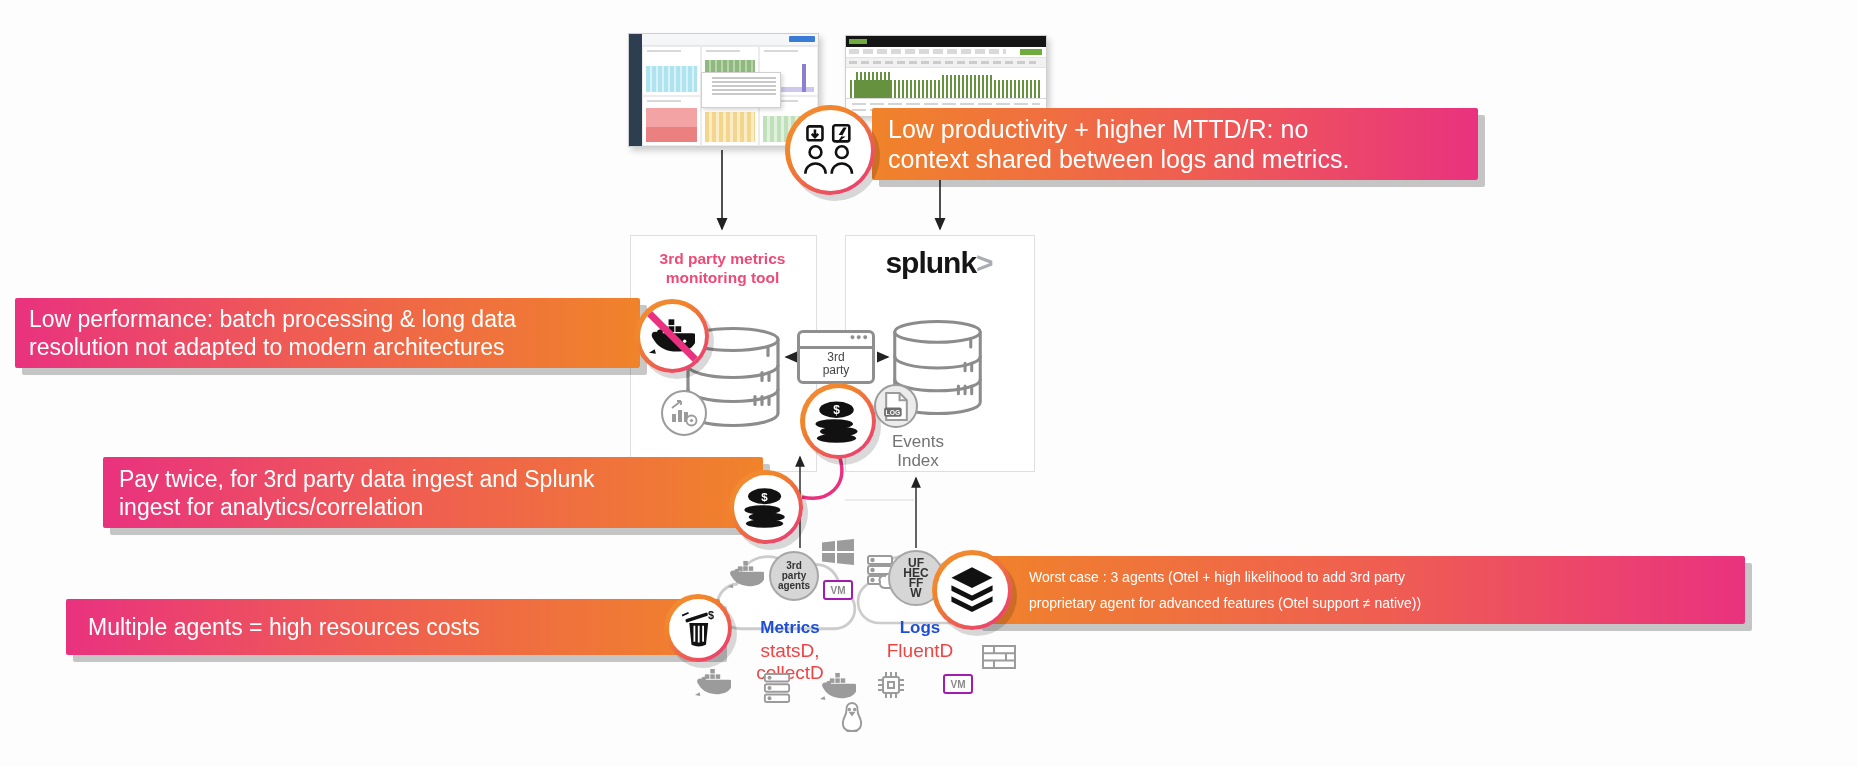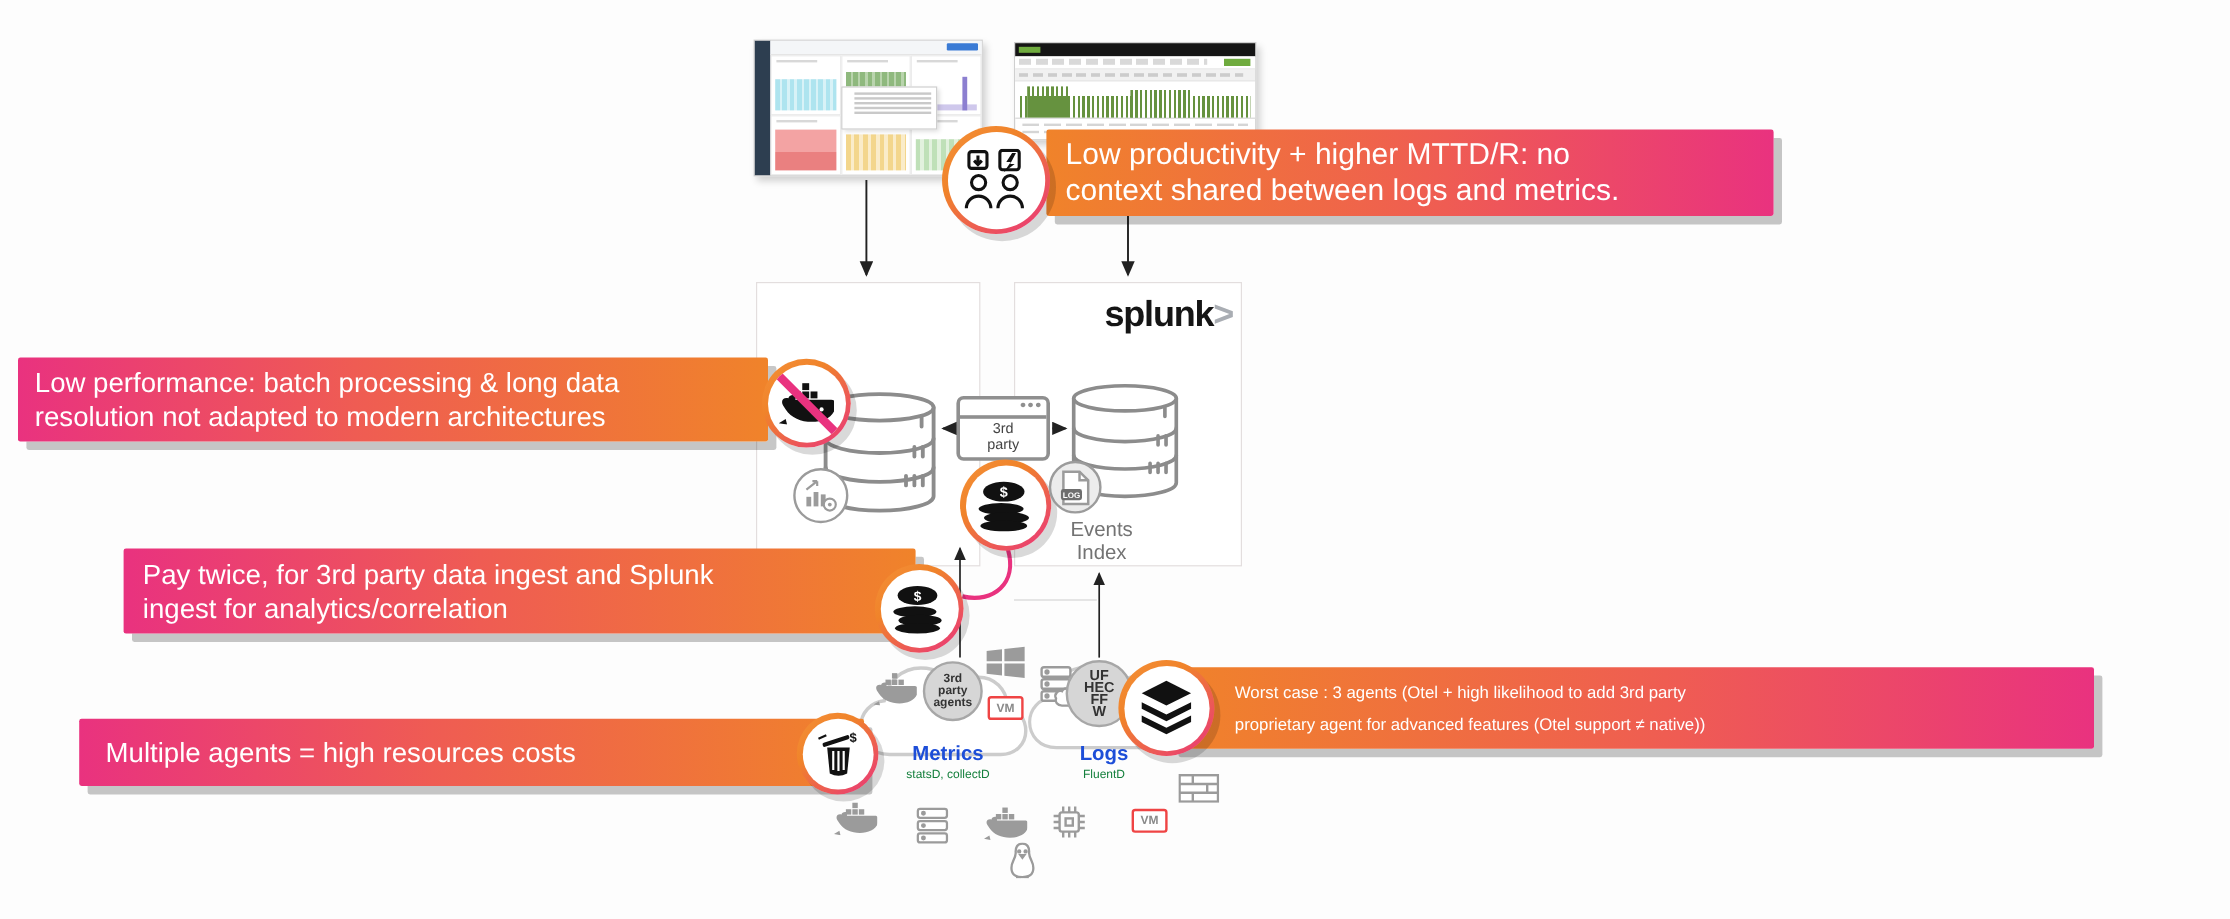--- a/index.html
+++ b/index.html
@@ -6,21 +6,21 @@
   .canvas{position:relative;width:1858px;height:766px;background:#fdfdfd;overflow:hidden;
           font-family:"Liberation Sans", sans-serif;}
 
   
   .archbox{position:absolute;background:#fff;border:1.5px solid #e3dede;z-index:0;}
   .box1{left:630px;top:235px;width:185px;height:235px;}
   .box2{left:845px;top:235px;width:188px;height:235px;}
   .box1-title{position:absolute;left:630px;top:249px;width:185px;text-align:center;
               color:#ee4a77;font-weight:bold;font-size:15.5px;line-height:19px;z-index:1;}
   .splunk-logo{position:absolute;left:845px;top:246px;width:188px;text-align:center;z-index:1;
-               font-size:30px;font-weight:bold;color:#151515;letter-spacing:-1px;padding-left:35px;}
+               font-size:30px;font-weight:bold;color:#151515;letter-spacing:-1px;}
   .splunk-logo .chev{color:#a9adb3;font-weight:bold;}
 
   
   .dash{position:absolute;background:#fff;border:1px solid #cfcfcf;box-shadow:3px 4px 6px rgba(0,0,0,.18);z-index:1;}
   .dash1{left:628px;top:33px;width:189px;height:112px;display:flex;}
   .dash1 .side{width:13px;background:#2d3e50;}
   .dash1 .main{flex:1;display:flex;flex-direction:column;}
   .dash1 .topbar{height:11px;background:#f4f6f8;border-bottom:1px solid #e5e5e5;position:relative;}
   .dash1 .topbar .btn{position:absolute;right:3px;top:2px;width:26px;height:6px;background:#3a7bd5;border-radius:1px;}
   .dash1 .grid{flex:1;display:grid;grid-template-columns:1fr 1fr 1fr;grid-template-rows:1fr 1fr;}
@@ -100,24 +100,24 @@
   .browser{position:absolute;left:797px;top:330px;width:78px;height:54px;background:#fff;border:3px solid #8f8f8f;
            border-radius:6px;z-index:2;box-sizing:border-box;}
   .browser .bar{height:13px;border-bottom:3px solid #8f8f8f;position:relative;}
   .browser .bar .dots{position:absolute;right:3px;top:-1px;color:#8f8f8f;font-size:9px;letter-spacing:1px;}
   .browser .btxt{text-align:center;font-size:12px;line-height:13px;color:#444;padding-top:2px;}
 
   
   .lbl{position:absolute;color:#737373;z-index:3;}
   .events{left:868px;top:432px;width:100px;text-align:center;font-size:17px;line-height:19px;}
   .cloud-title{font-weight:bold;color:#1d4ed8;font-size:17px;z-index:3;}
-  .cloud-sub{color:#15803d;font-size:10px;z-index:3;}
-
-  
-  .vmbox{position:absolute;width:30px;height:20px;background:#fff;border:2px solid #ef4444;border-radius:3px;
+  .cloud-sub{color:#ef4444;font-size:19px;z-index:3;}
+
+  
+  .vmbox{position:absolute;width:30px;height:20px;background:#fff;border:2px solid #a21caf;border-radius:3px;
          color:#8a8a8a;font-size:10px;font-weight:bold;display:flex;align-items:center;justify-content:center;z-index:3;box-sizing:border-box;}
   .icon{position:absolute;z-index:3;}
   svg{display:block;}
   .overlay{position:absolute;left:0;top:0;z-index:3;pointer-events:none;}
   .overlay-arc{position:absolute;left:0;top:0;z-index:5;pointer-events:none;}
 </style>
 </head>
 <body>
 
 <div class="canvas">
@@ -187,20 +187,24 @@
     <line x1="940" y1="122" x2="940" y2="229" stroke="#222" stroke-width="1.6" marker-end="url(#ah)"></line>
     <line x1="916" y1="548" x2="916" y2="478" stroke="#222" stroke-width="1.4" marker-end="url(#ah)"></line>
     <line x1="800" y1="548" x2="800" y2="457" stroke="#222" stroke-width="1.4" marker-end="url(#ah)"></line>
     <line x1="845" y1="500" x2="914" y2="500" stroke="#dcdcdc" stroke-width="1.2"></line>
     <line x1="795" y1="357" x2="786" y2="357" stroke="#222" stroke-width="1.6" marker-end="url(#ah)"></line>
     <line x1="877" y1="357" x2="888" y2="357" stroke="#222" stroke-width="1.6" marker-end="url(#ah)"></line>
   </svg>
 
   <div class="archbox box1"></div>
   <div class="archbox box2"></div>
+  <div class="box1-title">
+    <div>3rd party metrics</div>
+    <div>monitoring tool</div>
+  </div>
   <div class="splunk-logo">
     <span>splunk</span><span class="chev">&gt;</span>
   </div>
 
   <svg class="icon" style="left:683px;top:325px;z-index:1;" width="100" height="105" viewBox="0 0 100 104">
     <g fill="#fff" stroke="#8c8c8c" stroke-width="3.2" stroke-linecap="round">
       <path d="M5,14 v74 c0,6.6 20.1,12 45,12 s45,-5.4 45,-12 v-74"></path>
       <ellipse cx="50" cy="14" rx="45" ry="11"></ellipse>
       <path d="M5,40 c0,6.6 20.1,12 45,12 s45,-5.4 45,-12" fill="none"></path>
       <path d="M5,64 c0,6.6 20.1,12 45,12 s45,-5.4 45,-12" fill="none"></path>

